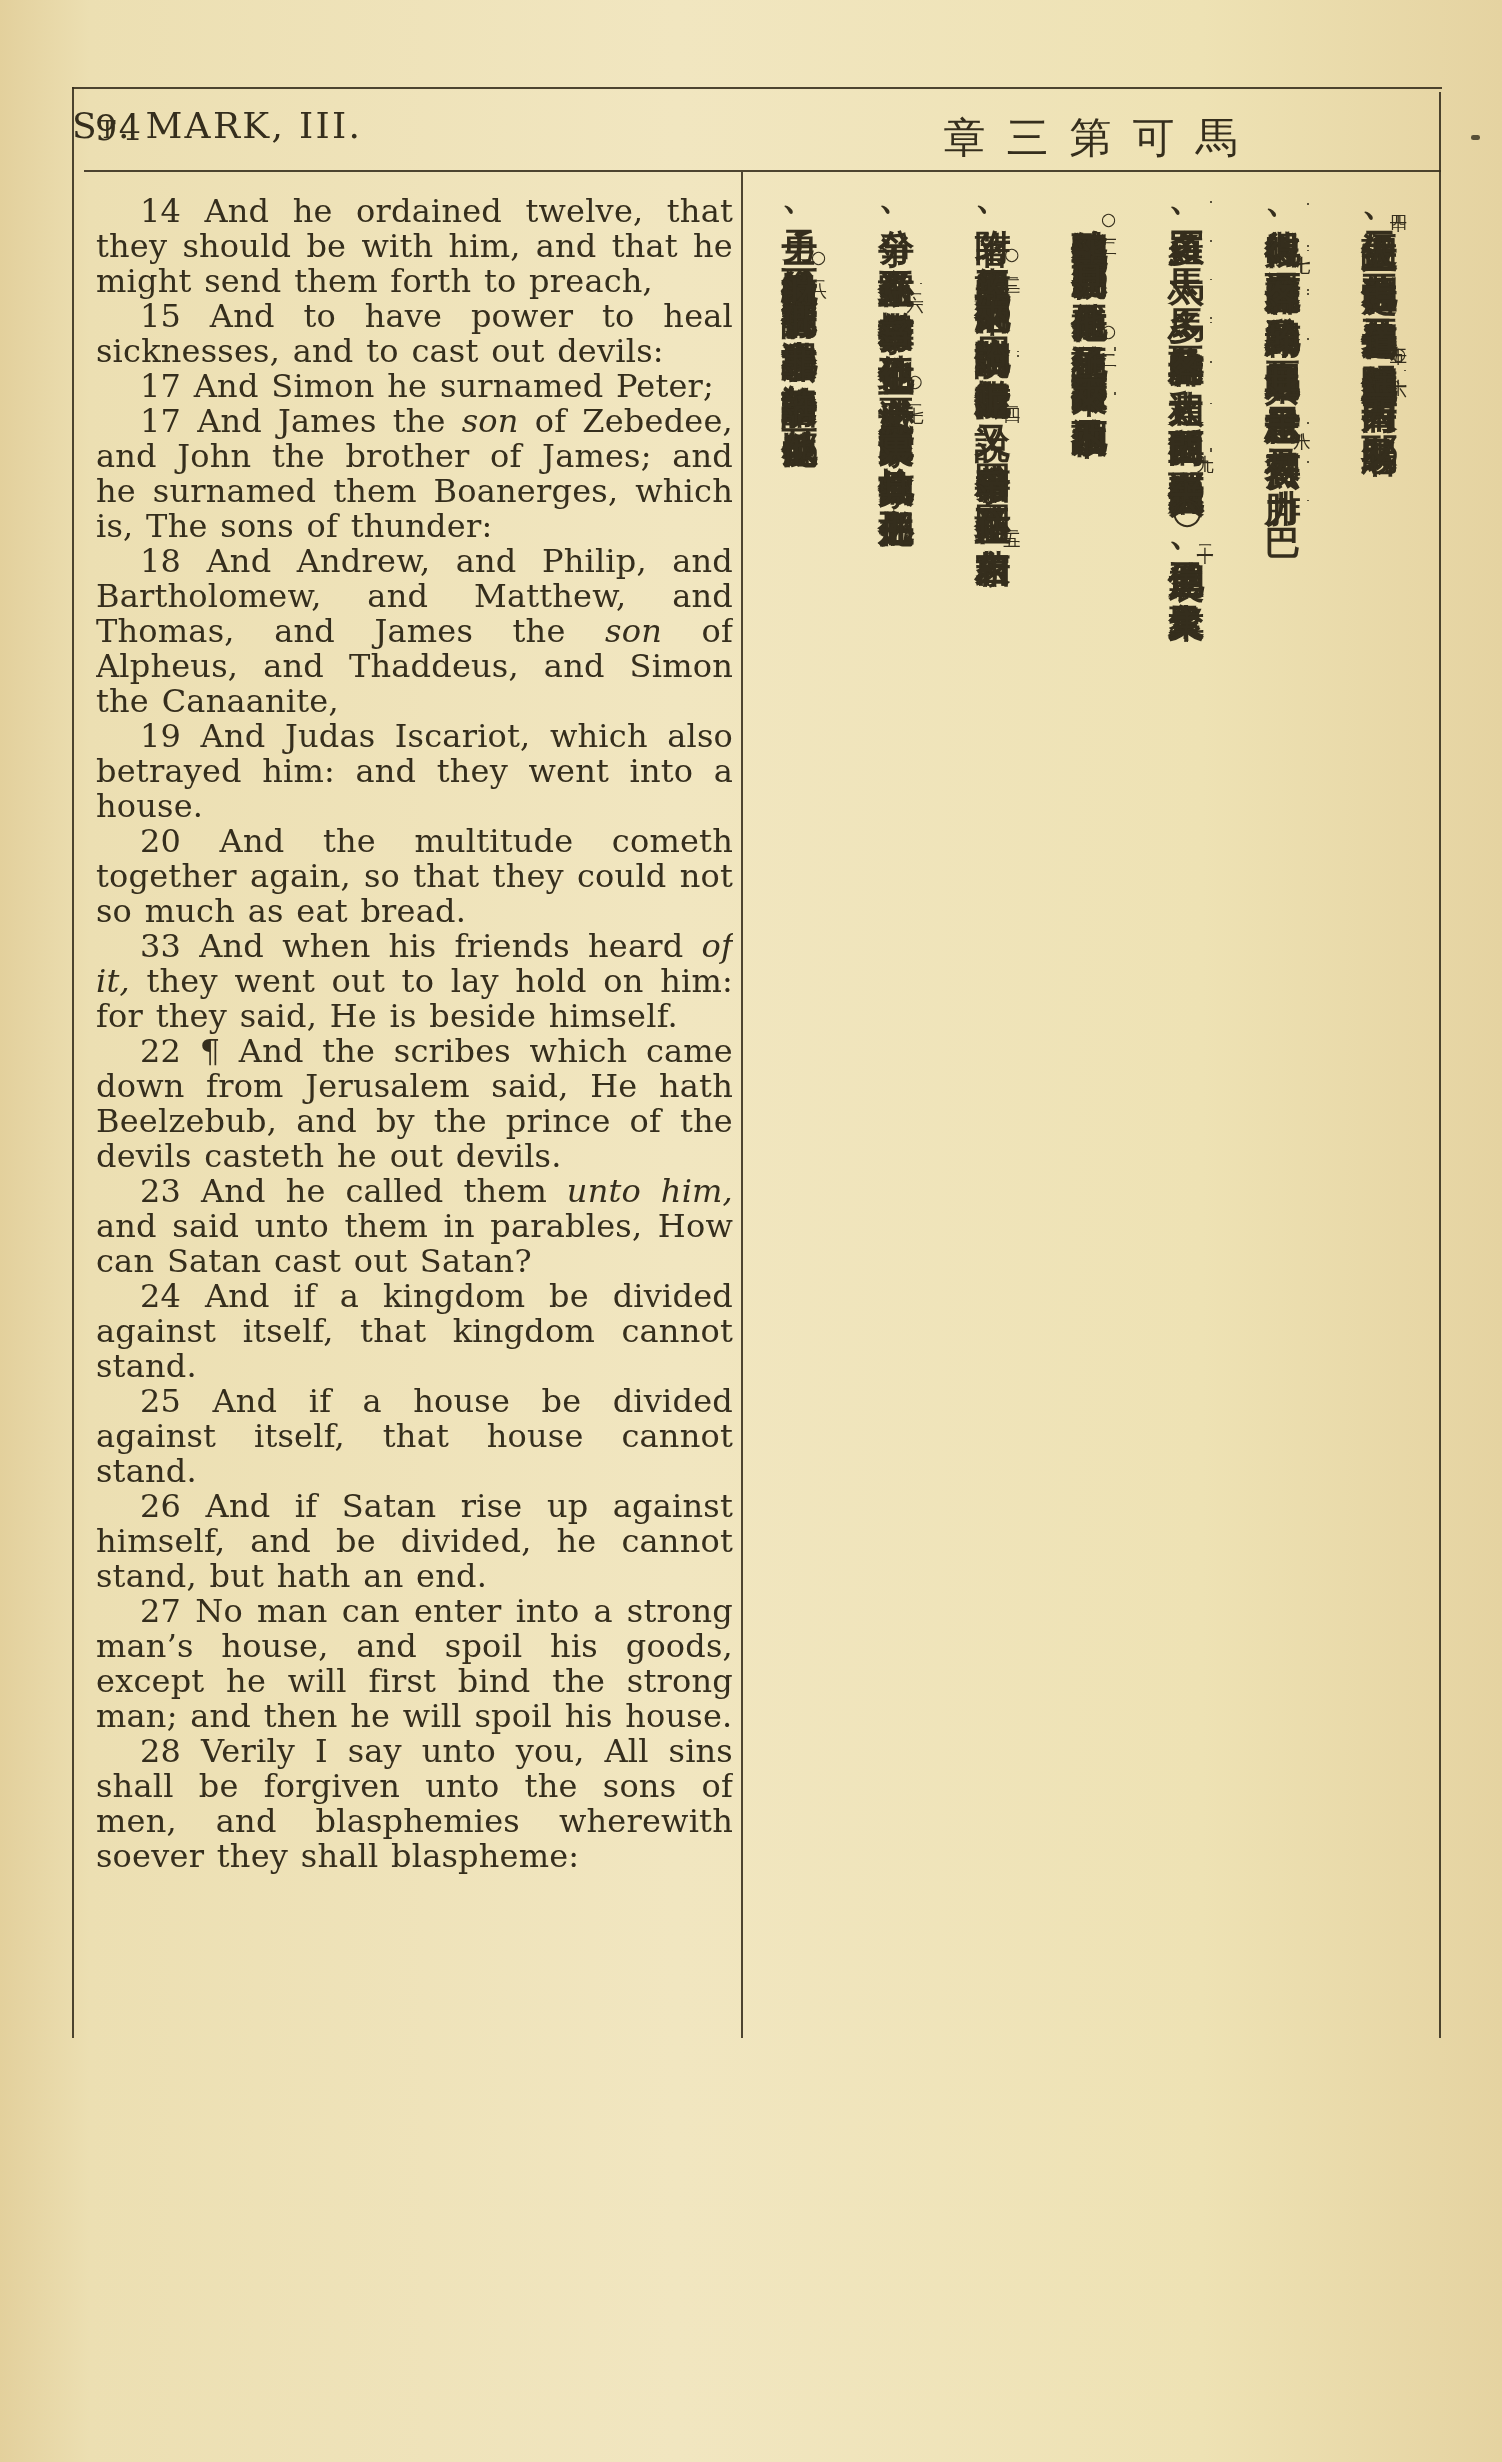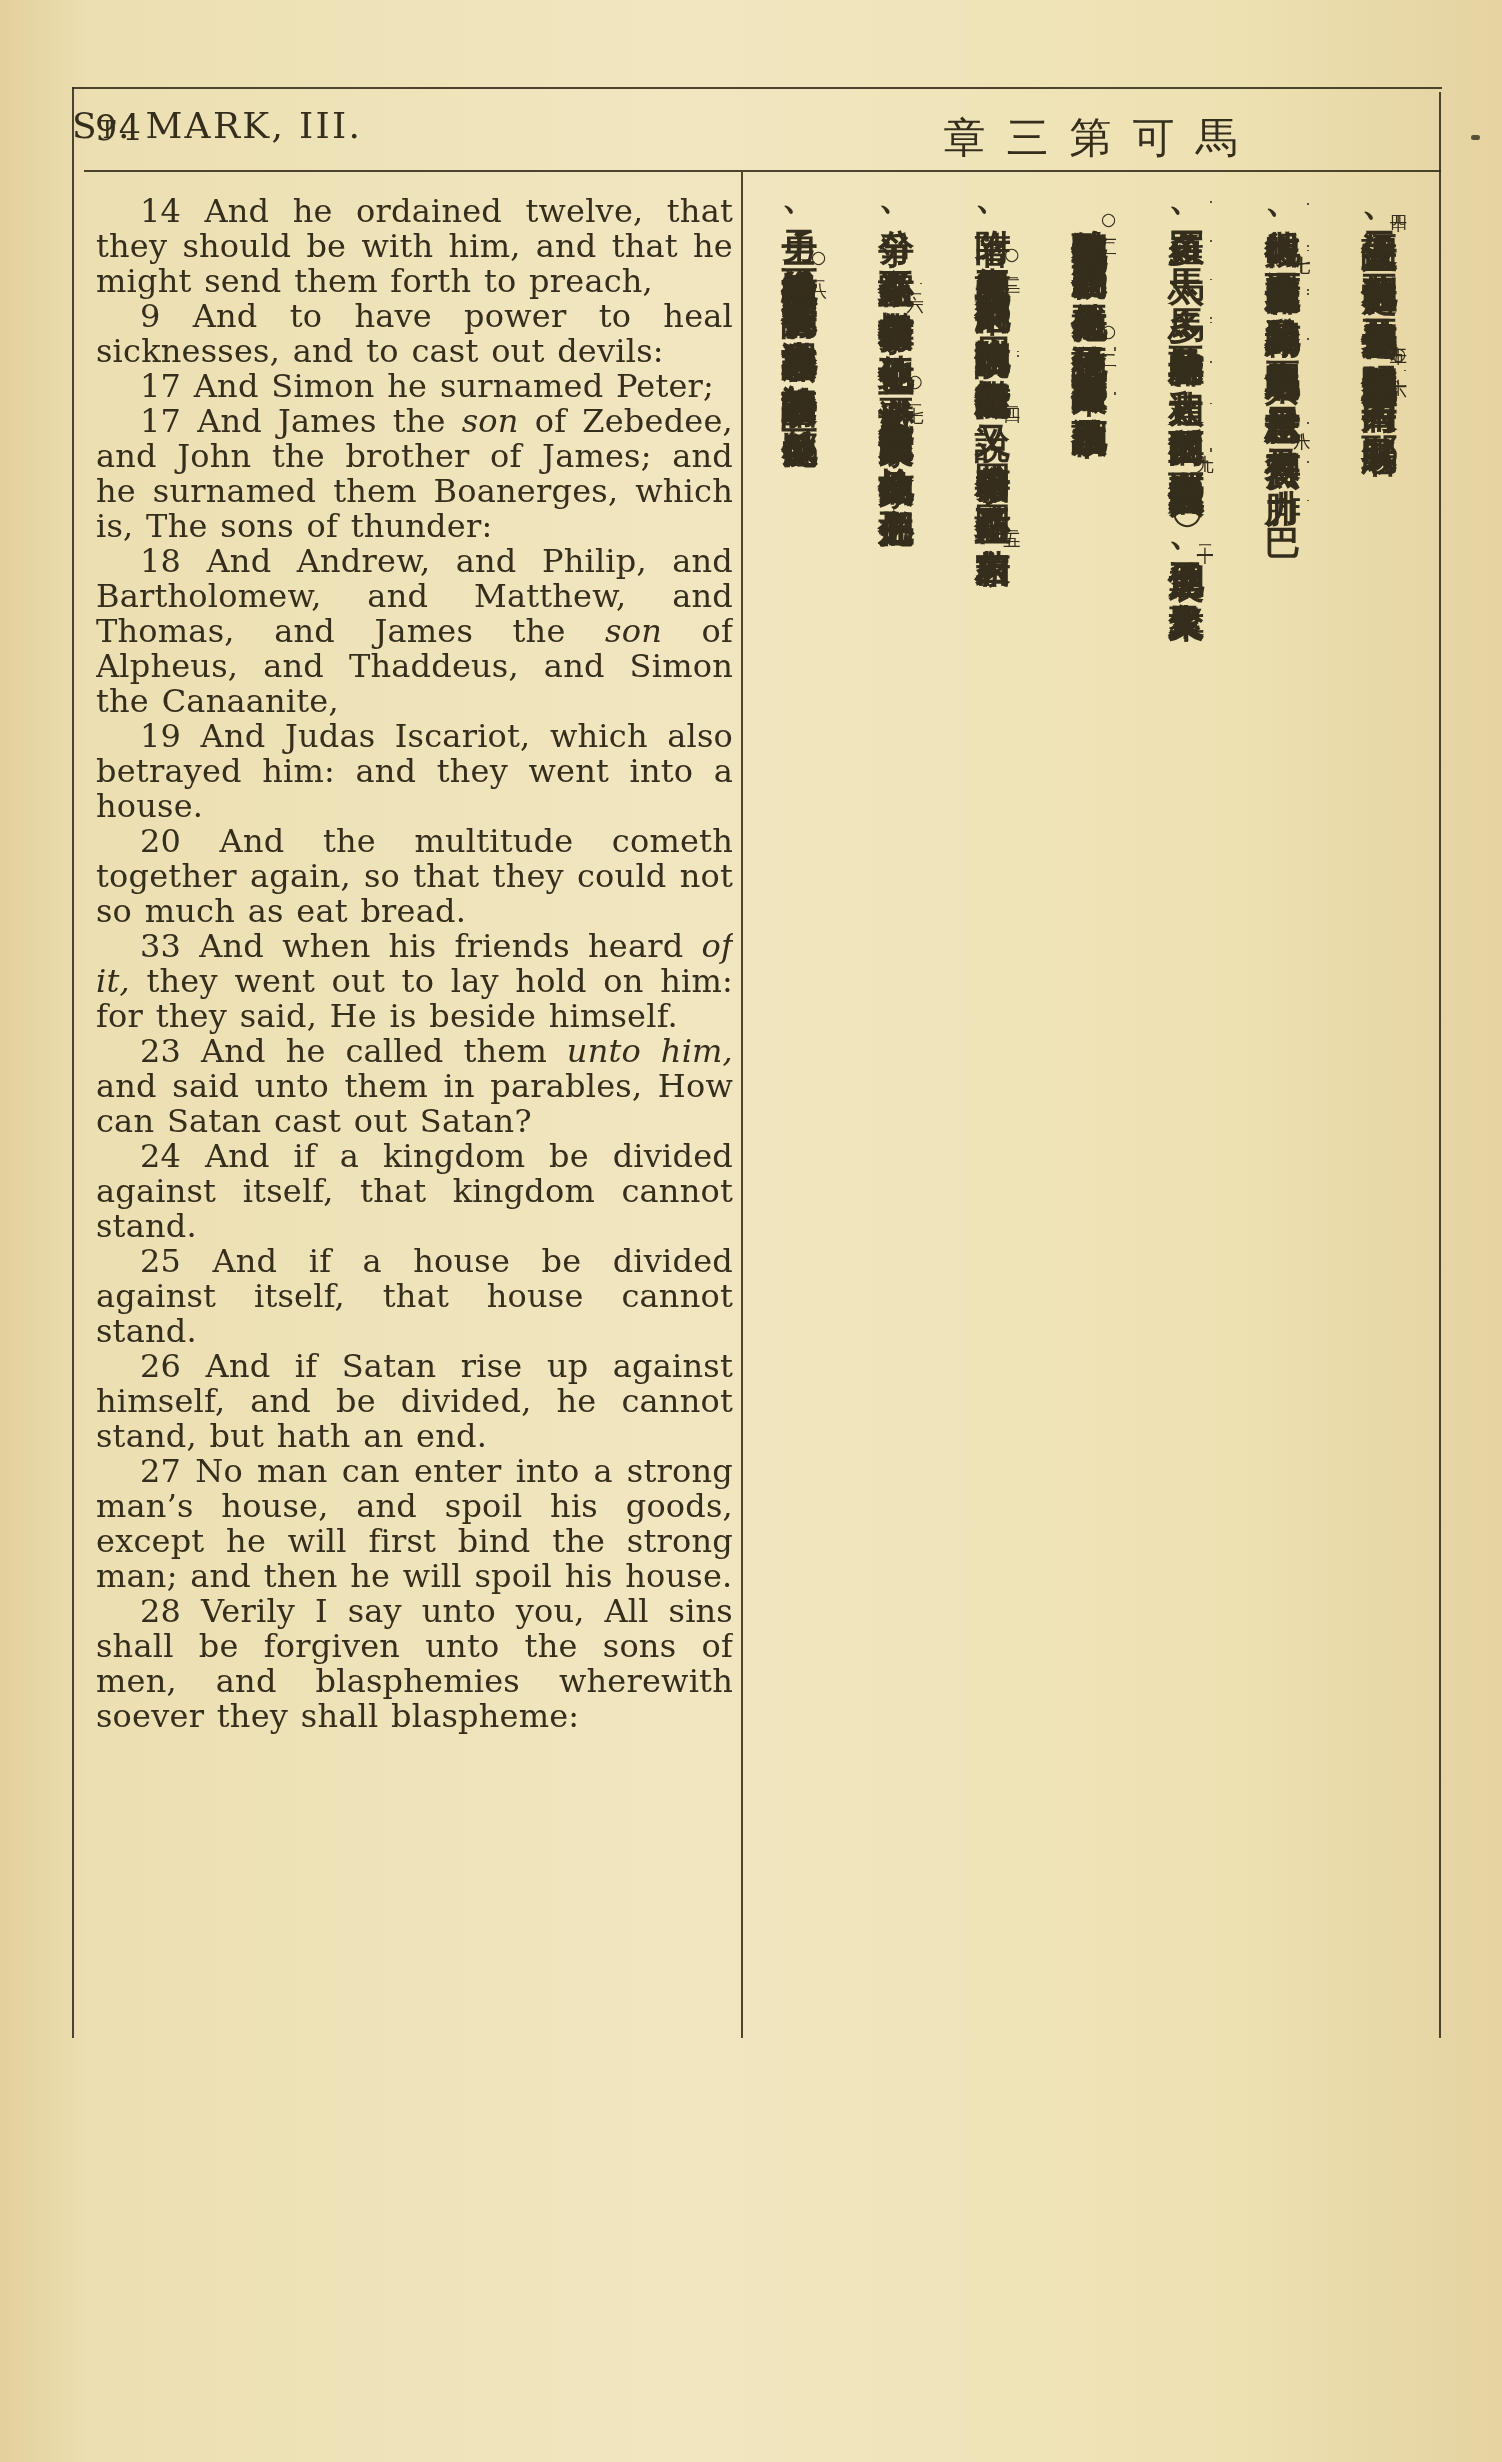--- a/index.html
+++ b/index.html
@@ -86,27 +86,28 @@
   <div class="vline border-right"></div>
   <div class="vline divider"></div>
   <div class="rule rule-bottom"></div>
 
   <div class="pageno">94</div>
   <div class="htitle-en">St. MARK, III.</div>
   <div class="htitle-zh">章三第可馬</div>
 
   <div class="english">
       <p class="verse"><span class="tx">14 And he ordained twelve, that they should be with him, and that he might send them forth to preach,</span></p>
-      <p class="verse"><span class="tx">9 And to have power to heal sicknesses, and to cast out devils:</span></p>
+      <p class="verse"><span class="tx">15 And to have power to heal sicknesses, and to cast out devils:</span></p>
       <p class="verse"><span class="tx">17 And Simon he surnamed Peter;</span></p>
       <p class="verse"><span class="tx">17 And James the </span><span class="it">son</span><span class="tx"> of Zebedee, and John the brother of James; and he surnamed them Boanerges, which is, The sons of thunder:</span></p>
       <p class="verse"><span class="tx">18 And Andrew, and Philip, and Bartholomew, and Matthew, and Thomas, and James the </span><span class="it">son</span><span class="tx"> of Alpheus, and Thaddeus, and Simon the Canaanite,</span></p>
       <p class="verse"><span class="tx">19 And Judas Iscariot, which also betrayed him: and they went into a house.</span></p>
       <p class="verse"><span class="tx">20 And the multitude cometh together again, so that they could not so much as eat bread.</span></p>
       <p class="verse"><span class="tx">33 And when his friends heard </span><span class="it">of it,</span><span class="tx"> they went out to lay hold on him: for they said, He is beside himself.</span></p>
+      <p class="verse"><span class="tx">22 ¶ And the scribes which came down from Jerusalem said, He hath Beelzebub, and by the prince of the devils casteth he out devils.</span></p>
       <p class="verse"><span class="tx">23 And he called them </span><span class="it">unto him,</span><span class="tx"> and said unto them in parables, How can Satan cast out Satan?</span></p>
       <p class="verse"><span class="tx">24 And if a kingdom be divided against itself, that kingdom cannot stand.</span></p>
       <p class="verse"><span class="tx">25 And if a house be divided against itself, that house cannot stand.</span></p>
       <p class="verse"><span class="tx">26 And if Satan rise up against himself, and be divided, he cannot stand, but hath an end.</span></p>
       <p class="verse"><span class="tx">27 No man can enter into a strong man’s house, and spoil his goods, except he will first bind the strong man; and then he will spoil his house.</span></p>
       <p class="verse"><span class="tx">28 Verily I say unto you, All sins shall be forgiven unto the sons of men, and blasphemies wherewith soever they shall blaspheme:</span></p>
     </div>
   <div class="chinese">
       <div class="zh-col"><span class="zv">十四</span><span class="zx">便設立十二個人、要他們常和自己在一處、又要差遣他們去傳道、</span><span class="zv">十五</span><span class="zx">並賜他們醫病趕鬼的權柄</span><span class="zv">○十六</span><span class="zx">十二人有</span><span class="zn">西門</span><span class="zx">、耶穌又賜名</span></div>
       <div class="zh-col"><span class="zx">與他叫</span><span class="zn">彼得</span><span class="zx">、</span><span class="zv">十七</span><span class="zx">還有</span><span class="zn">西庇太</span><span class="zx">的兒子</span><span class="zn">雅各</span><span class="zx">、和</span><span class="zn">雅各</span><span class="zx">的兄弟</span><span class="zn">約翰</span><span class="zx">、這兩個人又賜名叫</span><span class="zn">半尼其</span><span class="zx">、意思就是雷子、</span><span class="zv">十八</span><span class="zx">又有</span><span class="zn">安得烈</span><span class="zx">、</span><span class="zn">腓力</span><span class="zx">、</span><span class="zn">巴</span></div>

